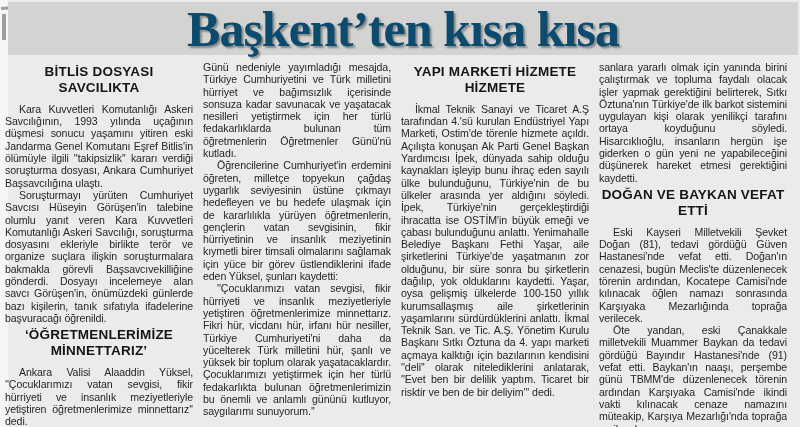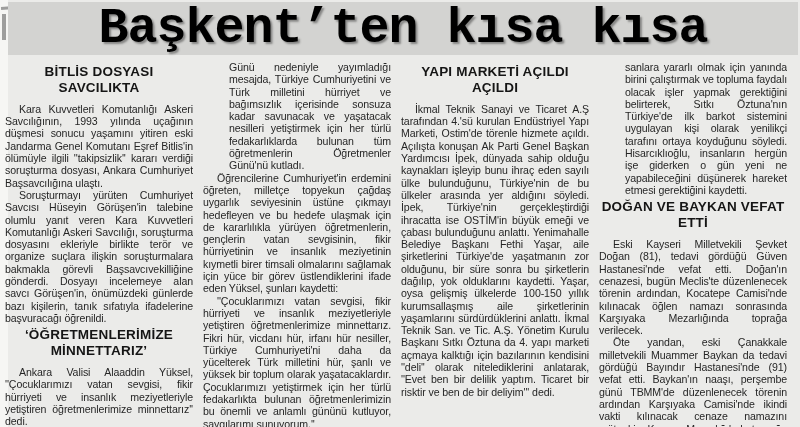--- a/index.html
+++ b/index.html
@@ -15,44 +15,44 @@
   .a1{left:1px;top:6px;width:26px;height:3px;transform:rotate(-4deg);}
   .a2{left:2px;top:14px;width:4px;height:26px;}
 
   .masthead{
     position:absolute;left:8px;top:2px;width:790px;height:53px;
     background:#d3d3d1;
     display:flex;align-items:center;justify-content:center;
   }
   .masthead h1{
     margin:12px;
-    font-family:Liberation Mono, monospace;
+    font-family:Liberation Serif, serif;
     font-weight:bold;font-size:50px;letter-spacing:-1px;
-    color:#000000;text-shadow:2px 2px 2px rgba(40,40,40,.45);
+    color:#0c4a6e;text-shadow:2px 2px 2px rgba(40,40,40,.45);
     white-space:nowrap;
   }
 
   .columns{
     position:absolute;left:5px;top:61px;width:792px;height:366px;
     display:flex;gap:10px;overflow:hidden;
   }
   .col{width:188px;flex:0 0 188px;overflow:hidden;color:#222;}
   .news-h{
     margin:3px 0 7px 0;text-align:center;
     font-size:13.5px;font-weight:bold;line-height:1.18;
     color:#151515;letter-spacing:.2px;
   }
   .news-h.mid{}
   .col p{
     margin:0;font-size:10.6px;line-height:12.3px;
     text-align:justify;text-justify:inter-word;
     color:#262626;letter-spacing:-0.1px;
     text-indent:14px;
   }
-  .col p.cont{text-indent:0;margin-left:26px;}
+  .col p.cont{text-indent:0;}
 </style>
 </head>
 <body>
 
 <div class="scan">
   <div class="left-margin"></div>
   <div class="artifact a1"></div>
   <div class="artifact a2"></div>
 
   <div class="masthead">
@@ -70,21 +70,21 @@
 
     </div>
 
     <div class="col">
       <p class="cont">Günü nedeniyle yayımladığı mesajda, Türkiye Cumhuriyetini ve Türk milletini hürriyet ve bağımsızlık içerisinde sonsuza kadar savunacak ve yaşatacak nesilleri yetiştirmek için her türlü fedakarlıklarda bulunan tüm öğretmenlerin Öğretmenler Günü'nü kutladı.</p>
       <p>Öğrencilerine Cumhuriyet'in erdemini öğreten, milletçe topyekun çağdaş uygarlık seviyesinin üstüne çıkmayı hedefleyen ve bu hedefe ulaşmak için de kararlılıkla yürüyen öğretmenlerin, gençlerin vatan sevgisinin, fikir hürriyetinin ve insanlık meziyetinin kıymetli birer timsali olmalarını sağlamak için yüce bir görev üstlendiklerini ifade eden Yüksel, şunları kaydetti:</p>
       <p>''Çocuklarımızı vatan sevgisi, fikir hürriyeti ve insanlık meziyetleriyle yetiştiren öğretmenlerimize minnettarız. Fikri hür, vicdanı hür, irfanı hür nesiller, Türkiye Cumhuriyeti'ni daha da yücelterek Türk milletini hür, şanlı ve yüksek bir toplum olarak yaşatacaklardır. Çocuklarımızı yetiştirmek için her türlü fedakarlıkta bulunan öğretmenlerimizin bu önemli ve anlamlı gününü kutluyor, saygılarımı sunuyorum.''</p>
     </div>
 
     <div class="col">
-      <h2 class="news-h">YAPI MARKETİ AÇILDI AÇILDI</h2>
+      <h2 class="news-h">YAPI MARKETİ HİZMETE HİZMETE</h2>
       <p>İkmal Teknik Sanayi ve Ticaret A.Ş tarafından 4.'sü kurulan Endüstriyel Yapı Marketi, Ostim'de törenle hizmete açıldı. Açılışta konuşan Ak Parti Genel Başkan Yardımcısı İpek, dünyada sahip olduğu kaynakları işleyip bunu ihraç eden sayılı ülke bulunduğunu, Türkiye'nin de bu ülkeler arasında yer aldığını söyledi. İpek, Türkiye'nin gerçekleştirdiği ihracatta ise OSTİM'in büyük emeği ve çabası bulunduğunu anlattı. Yenimahalle Belediye Başkanı Fethi Yaşar, aile şirketlerini Türkiye'de yaşatmanın zor olduğunu, bir süre sonra bu şirketlerin dağılıp, yok olduklarını kaydetti. Yaşar, oysa gelişmiş ülkelerde 100-150 yıllık kurumsallaşmış aile şirketlerinin yaşamlarını sürdürdüklerini anlattı. İkmal Teknik San. ve Tic. A.Ş. Yönetim Kurulu Başkanı Sıtkı Öztuna da 4. yapı marketi açmaya kalktığı için bazılarının kendisini ''deli'' olarak nitelediklerini anlatarak, ''Evet ben bir delilik yaptım. Ticaret bir risktir ve ben de bir deliyim''' dedi.</p>
     </div>
 
     <div class="col">
       <p class="cont">sanlara yararlı olmak için yanında birini çalıştırmak ve topluma faydalı olacak işler yapmak gerektiğini belirterek, Sıtkı Öztuna'nın Türkiye'de ilk barkot sistemini uygulayan kişi olarak yenilikçi tarafını ortaya koyduğunu söyledi. Hisarcıklıoğlu, insanların hergün işe giderken o gün yeni ne yapabileceğini düşünerek hareket etmesi gerektiğini kaydetti.</p>
       <h2 class="news-h mid">DOĞAN VE BAYKAN VEFAT ETTİ</h2>
       <p>Eski Kayseri Milletvekili Şevket Doğan (81), tedavi gördüğü Güven Hastanesi'nde vefat etti. Doğan'ın cenazesi, bugün Meclis'te düzenlenecek törenin ardından, Kocatepe Camisi'nde kılınacak öğlen namazı sonrasında Karşıyaka Mezarlığında toprağa verilecek.</p>
       <p>Öte yandan, eski Çanakkale milletvekili Muammer Baykan da tedavi gördüğü Bayındır Hastanesi'nde (91) vefat etti. Baykan'ın naaşı, perşembe günü TBMM'de düzenlenecek törenin ardından Karşıyaka Camisi'nde ikindi vakti kılınacak cenaze namazını müteakip, Karşıya Mezarlığı'nda toprağa verilecek.</p>
     </div>
 

